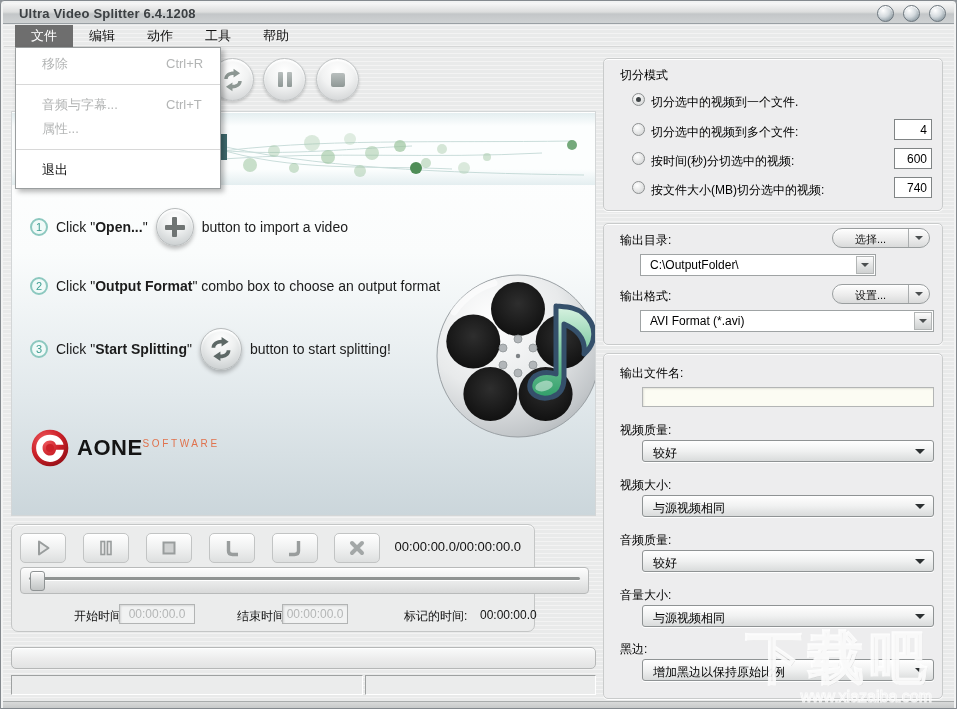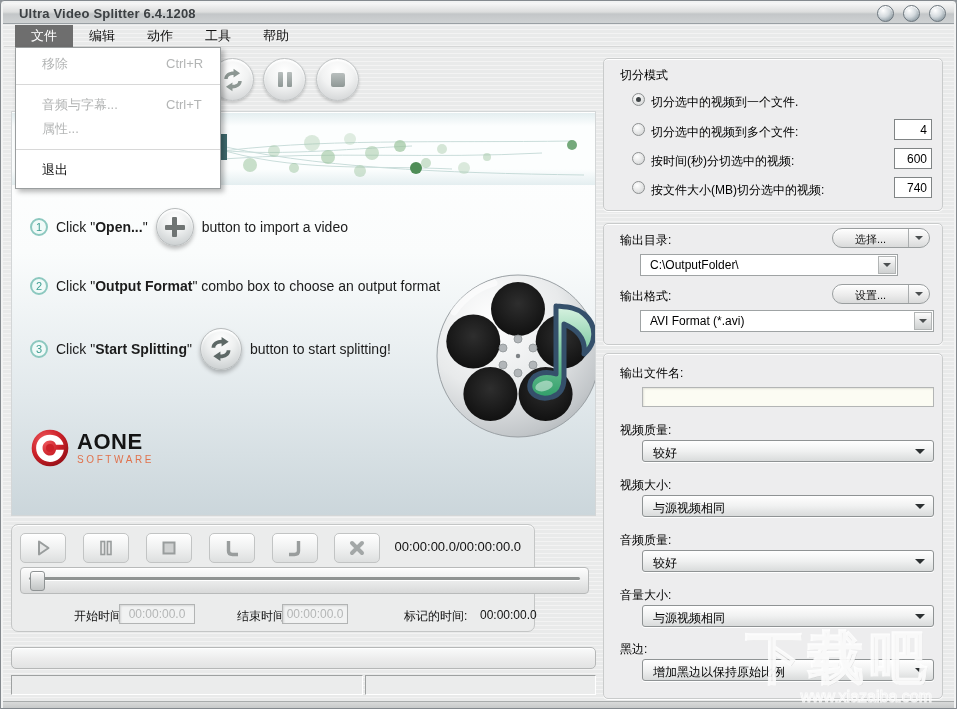--- a/index.html
+++ b/index.html
@@ -52,21 +52,21 @@
     background:radial-gradient(circle at 50% 28%, #ffffff 0%, #eef0f0 40%, #cfd3d4 80%, #bfc3c4);
     border:1px solid #b8bcbd; box-shadow:0 3px 4px rgba(0,0,0,.25), inset 0 2px 2px #fff;
     display:flex; align-items:center; justify-content:center; }
   .plus { position:relative; width:20px; height:20px; }
   .plus::before,.plus::after { content:""; position:absolute; background:#6f7473; border-radius:1px; }
   .plus::before { left:0; top:7.5px; width:20px; height:5px; }
   .plus::after  { left:7.5px; top:0; width:5px; height:20px; }
 
   
   .logo { position:absolute; left:18px; top:316px; display:flex; align-items:center; gap:7px; }
-  .logotxt { display:flex; flex-direction:column; line-height:1; }
+  .logotxt { display:flex; line-height:1; }
   .logoname { font-size:22px; font-weight:bold; color:#141414; letter-spacing:.5px; }
   .logosub  { font-size:10px; color:#e0724d; letter-spacing:2.6px; margin-top:2px; }
 
   
   .player { position:absolute; left:10px; top:523px; width:524px; height:108px;
     background:#ebecec; border:1px solid #c4c6c6; border-radius:7px; box-shadow:inset 0 1px 0 #fff; }
   .pbtn { position:absolute; top:8px; width:46px; height:30px; border-radius:5px;
     background:linear-gradient(180deg,#ffffff,#f0f1f1 50%,#dddfdf);
     border:1px solid #c2c4c4; box-shadow:inset 0 1px 0 #fff;
     display:flex; align-items:center; justify-content:center; }
@@ -385,21 +385,21 @@
   </div>
 
   <div class="group" style="top:222px;height:122px">
     <span class="glabel" style="left:16px;top:8px">输出目录:</span>
     <div class="pill" style="left:228px;top:4px">
       <span class="cap">选择...</span>
       <span class="seg">
           <span class="arr4"></span>
         </span>
     </div>
-    <div class="wcombo" style="left:36px;top:30px;width:258px">
+    <div class="wcombo" style="left:36px;top:30px;width:236px">
       <span class="val">C:\OutputFolder\</span>
       <span class="btn">
           <span class="arr4"></span>
         </span>
     </div>
     <span class="glabel" style="left:16px;top:64px">输出格式:</span>
     <div class="pill" style="left:228px;top:60px">
       <span class="cap">设置...</span>
       <span class="seg">
           <span class="arr4"></span>

